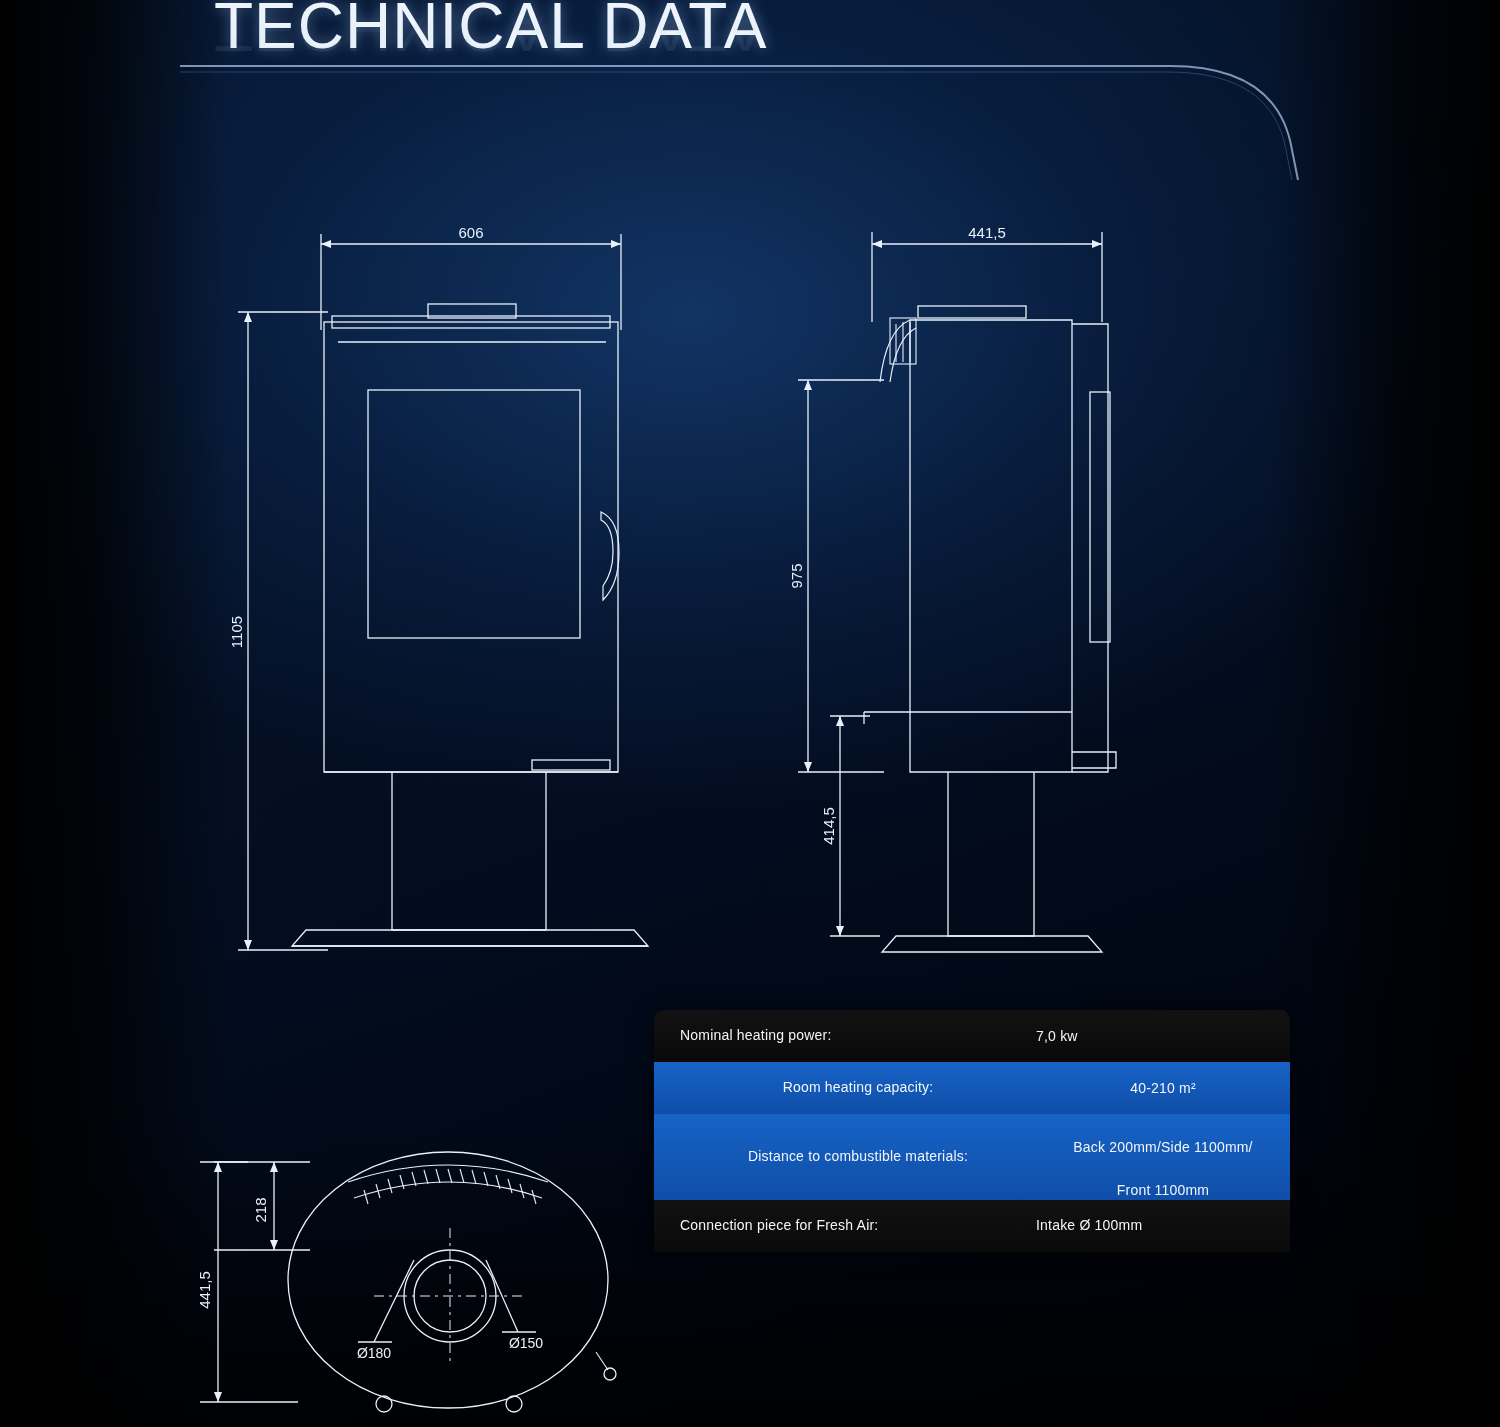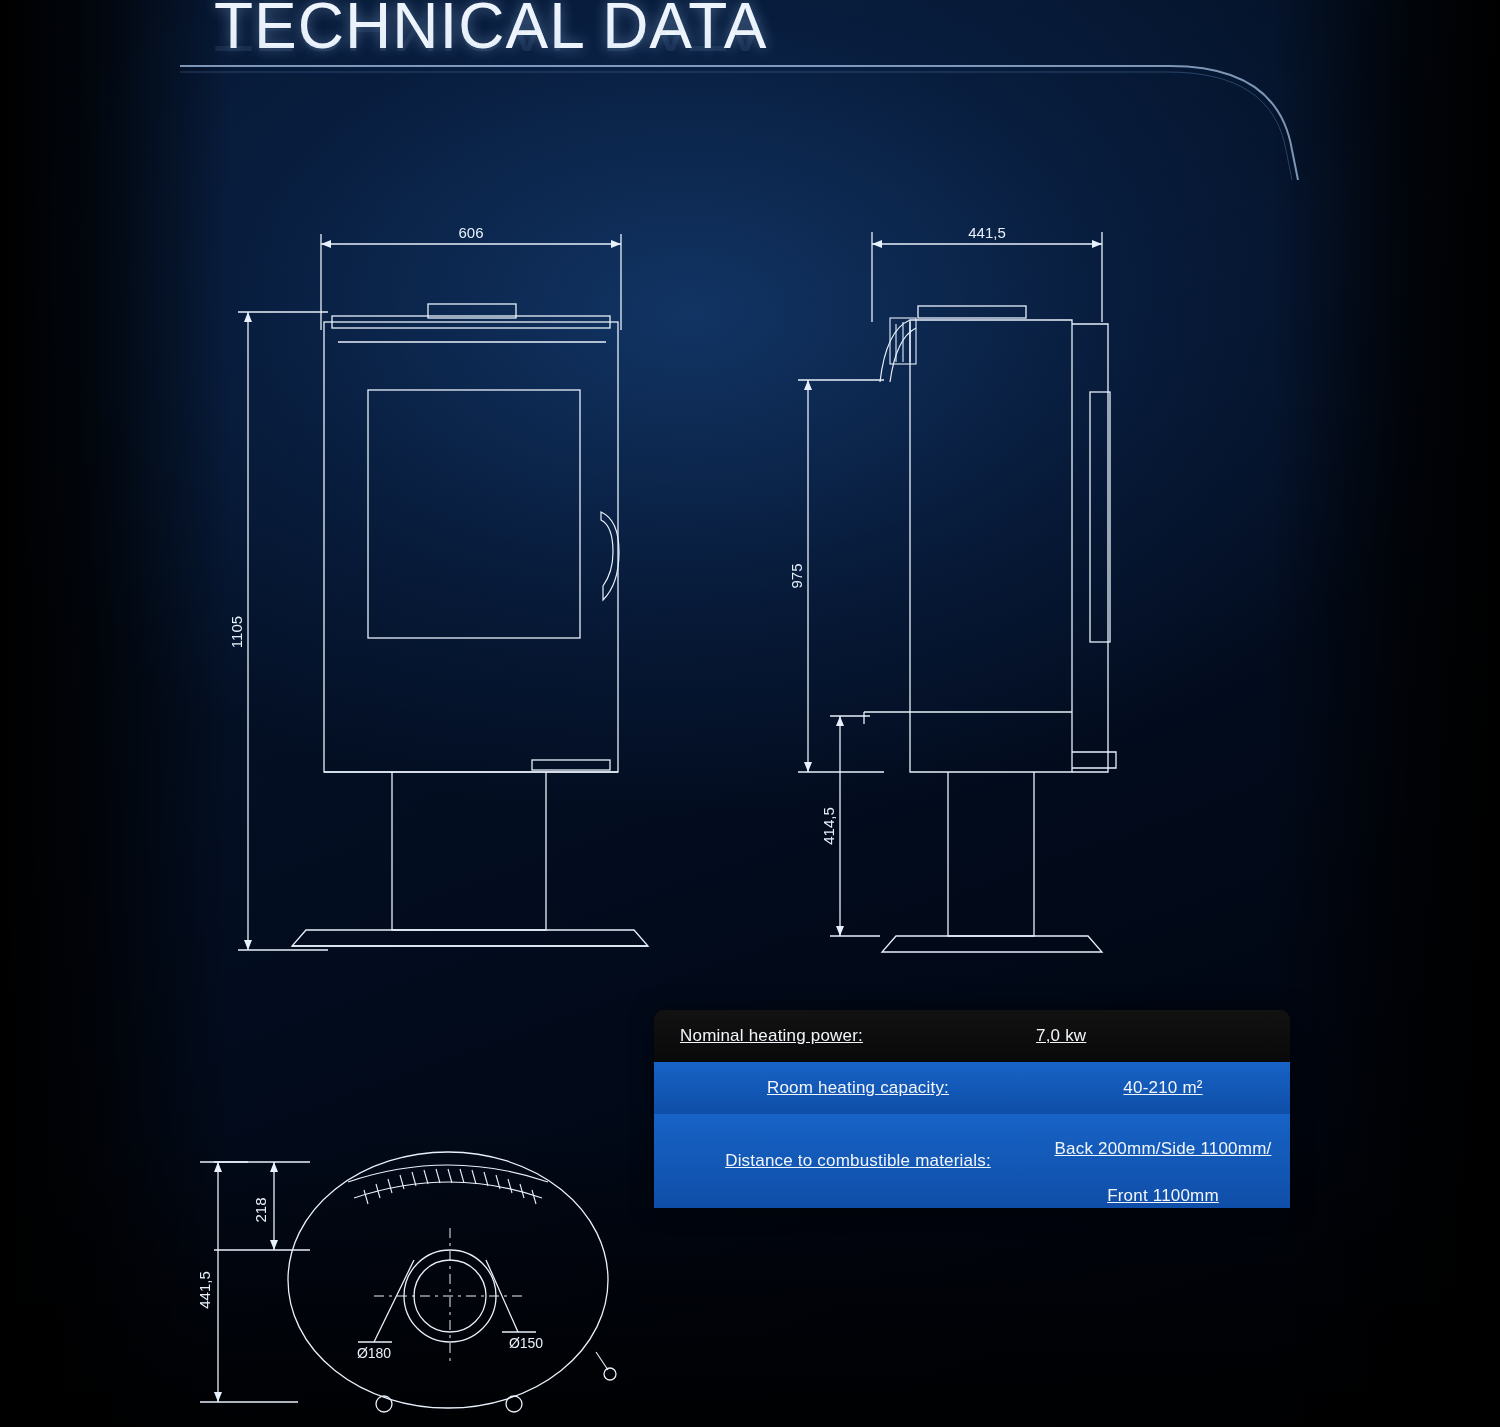--- a/index.html
+++ b/index.html
@@ -100,23 +100,22 @@
     overflow: hidden;
     background: #0b0b0b;
     box-shadow: 0 0 22px rgba(0,0,0,0.6);
   }
   .spec-row {
     display: flex;
     align-items: center;
     min-height: 52px;
     padding: 0 0 0 26px;
     color: #f2f6fb;
-    font-size: 17px;
+    font-size: 14px;
     letter-spacing: 0.2px;
-    text-decoration: underline;
   }
   .spec-row.dark  { background: linear-gradient(180deg, #121212 0%, #090909 100%); }
   .spec-row.blue  { background: linear-gradient(180deg, #1763c6 0%, #0f4ea8 100%); text-align: center; }
   .spec-row .label {
     width: 356px;
     flex: 0 0 356px;
     line-height: 1.25;
   }
   .spec-row .value {
     flex: 1 1 auto;
@@ -307,16 +306,20 @@
     <div class="spec-row blue tall">
       <div class="label">Distance to combustible materials:</div>
       <div class="value">
         <span class="vline">Back 200mm/Side 1100mm/</span>
         <span class="vline">Front 1100mm</span>
       </div>
     </div>
 
 
 
+    <div class="spec-row dark">
+      <div class="label">Connection piece for Fresh Air:</div>
+      <div class="value">Intake Ø 100mm</div>
+    </div>
 
   </div>
 
 </div>
 
 </body></html>

